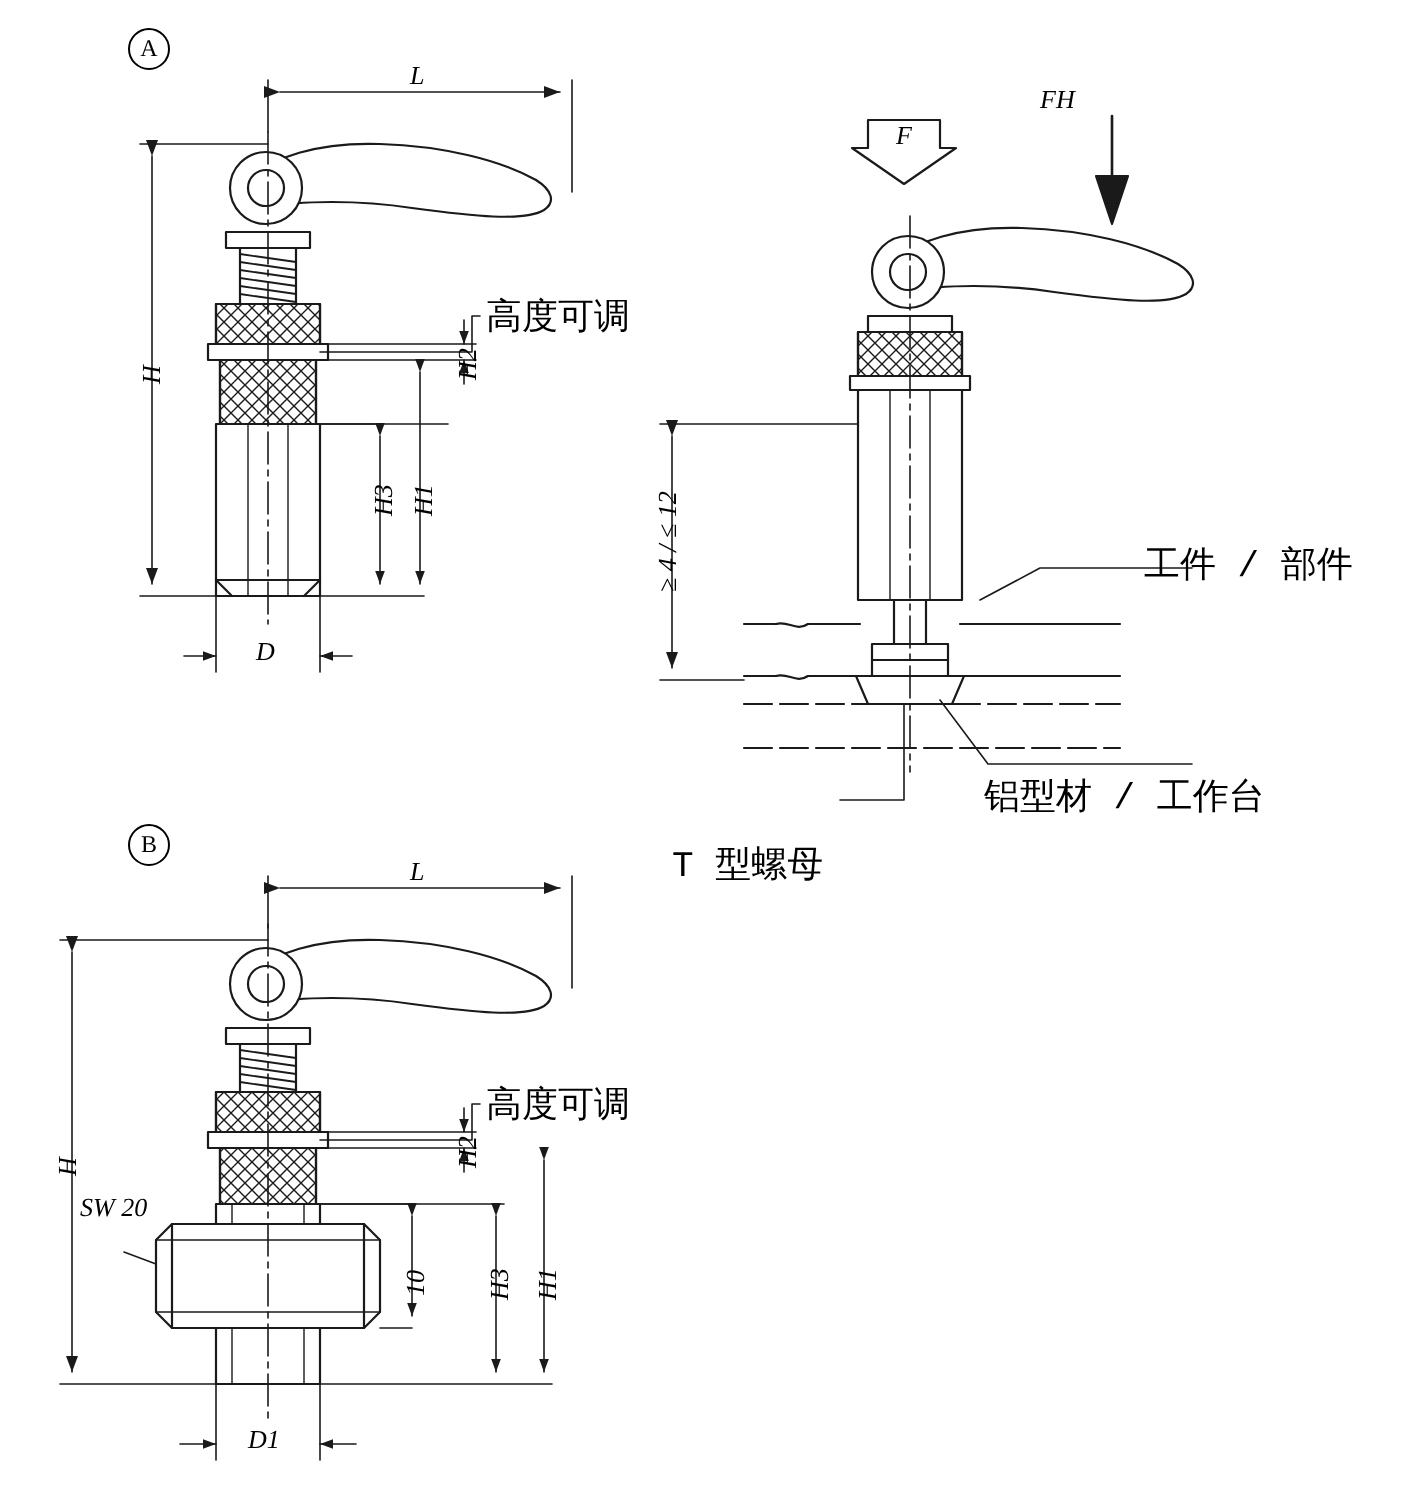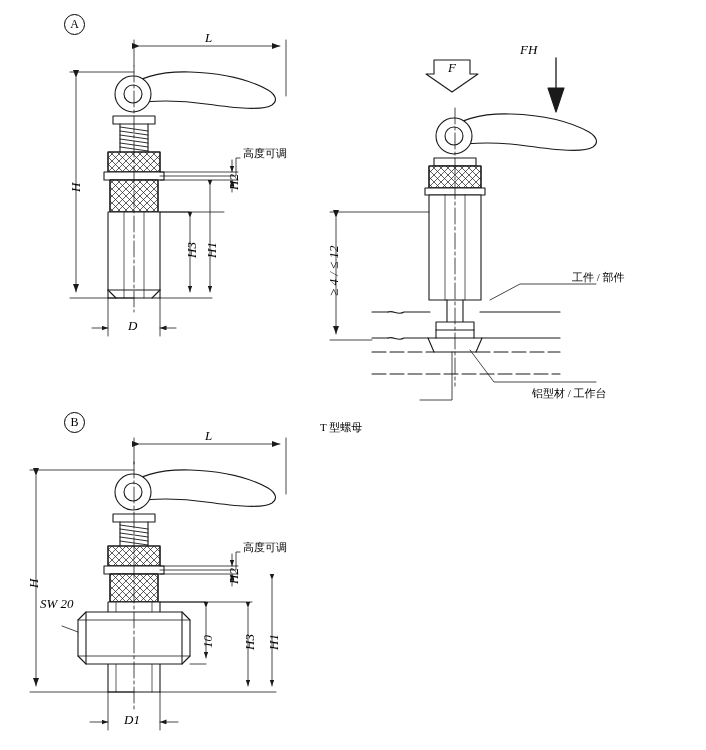--- a/index.html
+++ b/index.html
@@ -14,21 +14,21 @@
   #sheet{position:absolute;left:0;top:0;width:706px;height:750px;}
   svg{display:block;}
   .lbl{
     position:absolute;
     font-family:"Liberation Serif", serif;
     font-size:13px;
     color:#000;
     white-space:nowrap;
   }
   .lbl.it{font-style:italic;}
-  .lbl.cn{font-family:Liberation Serif, serif;font-size:11px;font-style:normal;}
+  .lbl.cn{font-family:Liberation Mono, monospace;font-size:18px;font-style:normal;}
   .rot90{transform:rotate(-90deg);transform-origin:0 0;}
   .circ-lbl{
     position:absolute;
     width:19px;height:19px;
     border:1px solid #000;border-radius:50%;
     font-family:"Liberation Serif", serif;
     font-size:12px;
     display:flex;align-items:center;justify-content:center;
   }
 </style>
@@ -269,22 +269,22 @@
   <div class="lbl it" style="left:128px;top:318px;">D</div>
   <div class="lbl it rot90" style="left:226px;top:190px;">H2</div>
   <div class="lbl it rot90" style="left:204px;top:258px;">H1</div>
   <div class="lbl it rot90" style="left:184px;top:258px;">H3</div>
   <div class="lbl cn" style="left:243px;top:146px;">高度可调</div>
 
   <div class="lbl it" style="left:448px;top:60px;">F</div>
   <div class="lbl it" style="left:520px;top:42px;">FH</div>
   <div class="lbl it rot90" style="left:326px;top:296px;">≥ 4 / ≤ 12</div>
   <div class="lbl cn" style="left:572px;top:270px;">工件 / 部件</div>
-  <div class="lbl cn" style="left:532px;top:386px;">铝型材 / 工作台</div>
-  <div class="lbl cn" style="left:320px;top:420px;">T 型螺母</div>
+  <div class="lbl cn" style="left:492px;top:386px;">铝型材 / 工作台</div>
+  <div class="lbl cn" style="left:336px;top:420px;">T 型螺母</div>
 
   <div class="lbl it" style="left:205px;top:428px;">L</div>
   <div class="lbl it rot90" style="left:26px;top:588px;">H</div>
   <div class="lbl it" style="left:124px;top:712px;">D1</div>
   <div class="lbl it rot90" style="left:226px;top:584px;">H2</div>
   <div class="lbl it rot90" style="left:266px;top:650px;">H1</div>
   <div class="lbl it rot90" style="left:242px;top:650px;">H3</div>
   <div class="lbl it rot90" style="left:200px;top:648px;">10</div>
   <div class="lbl it" style="left:40px;top:596px;">SW 20</div>
   <div class="lbl cn" style="left:243px;top:540px;">高度可调</div>

